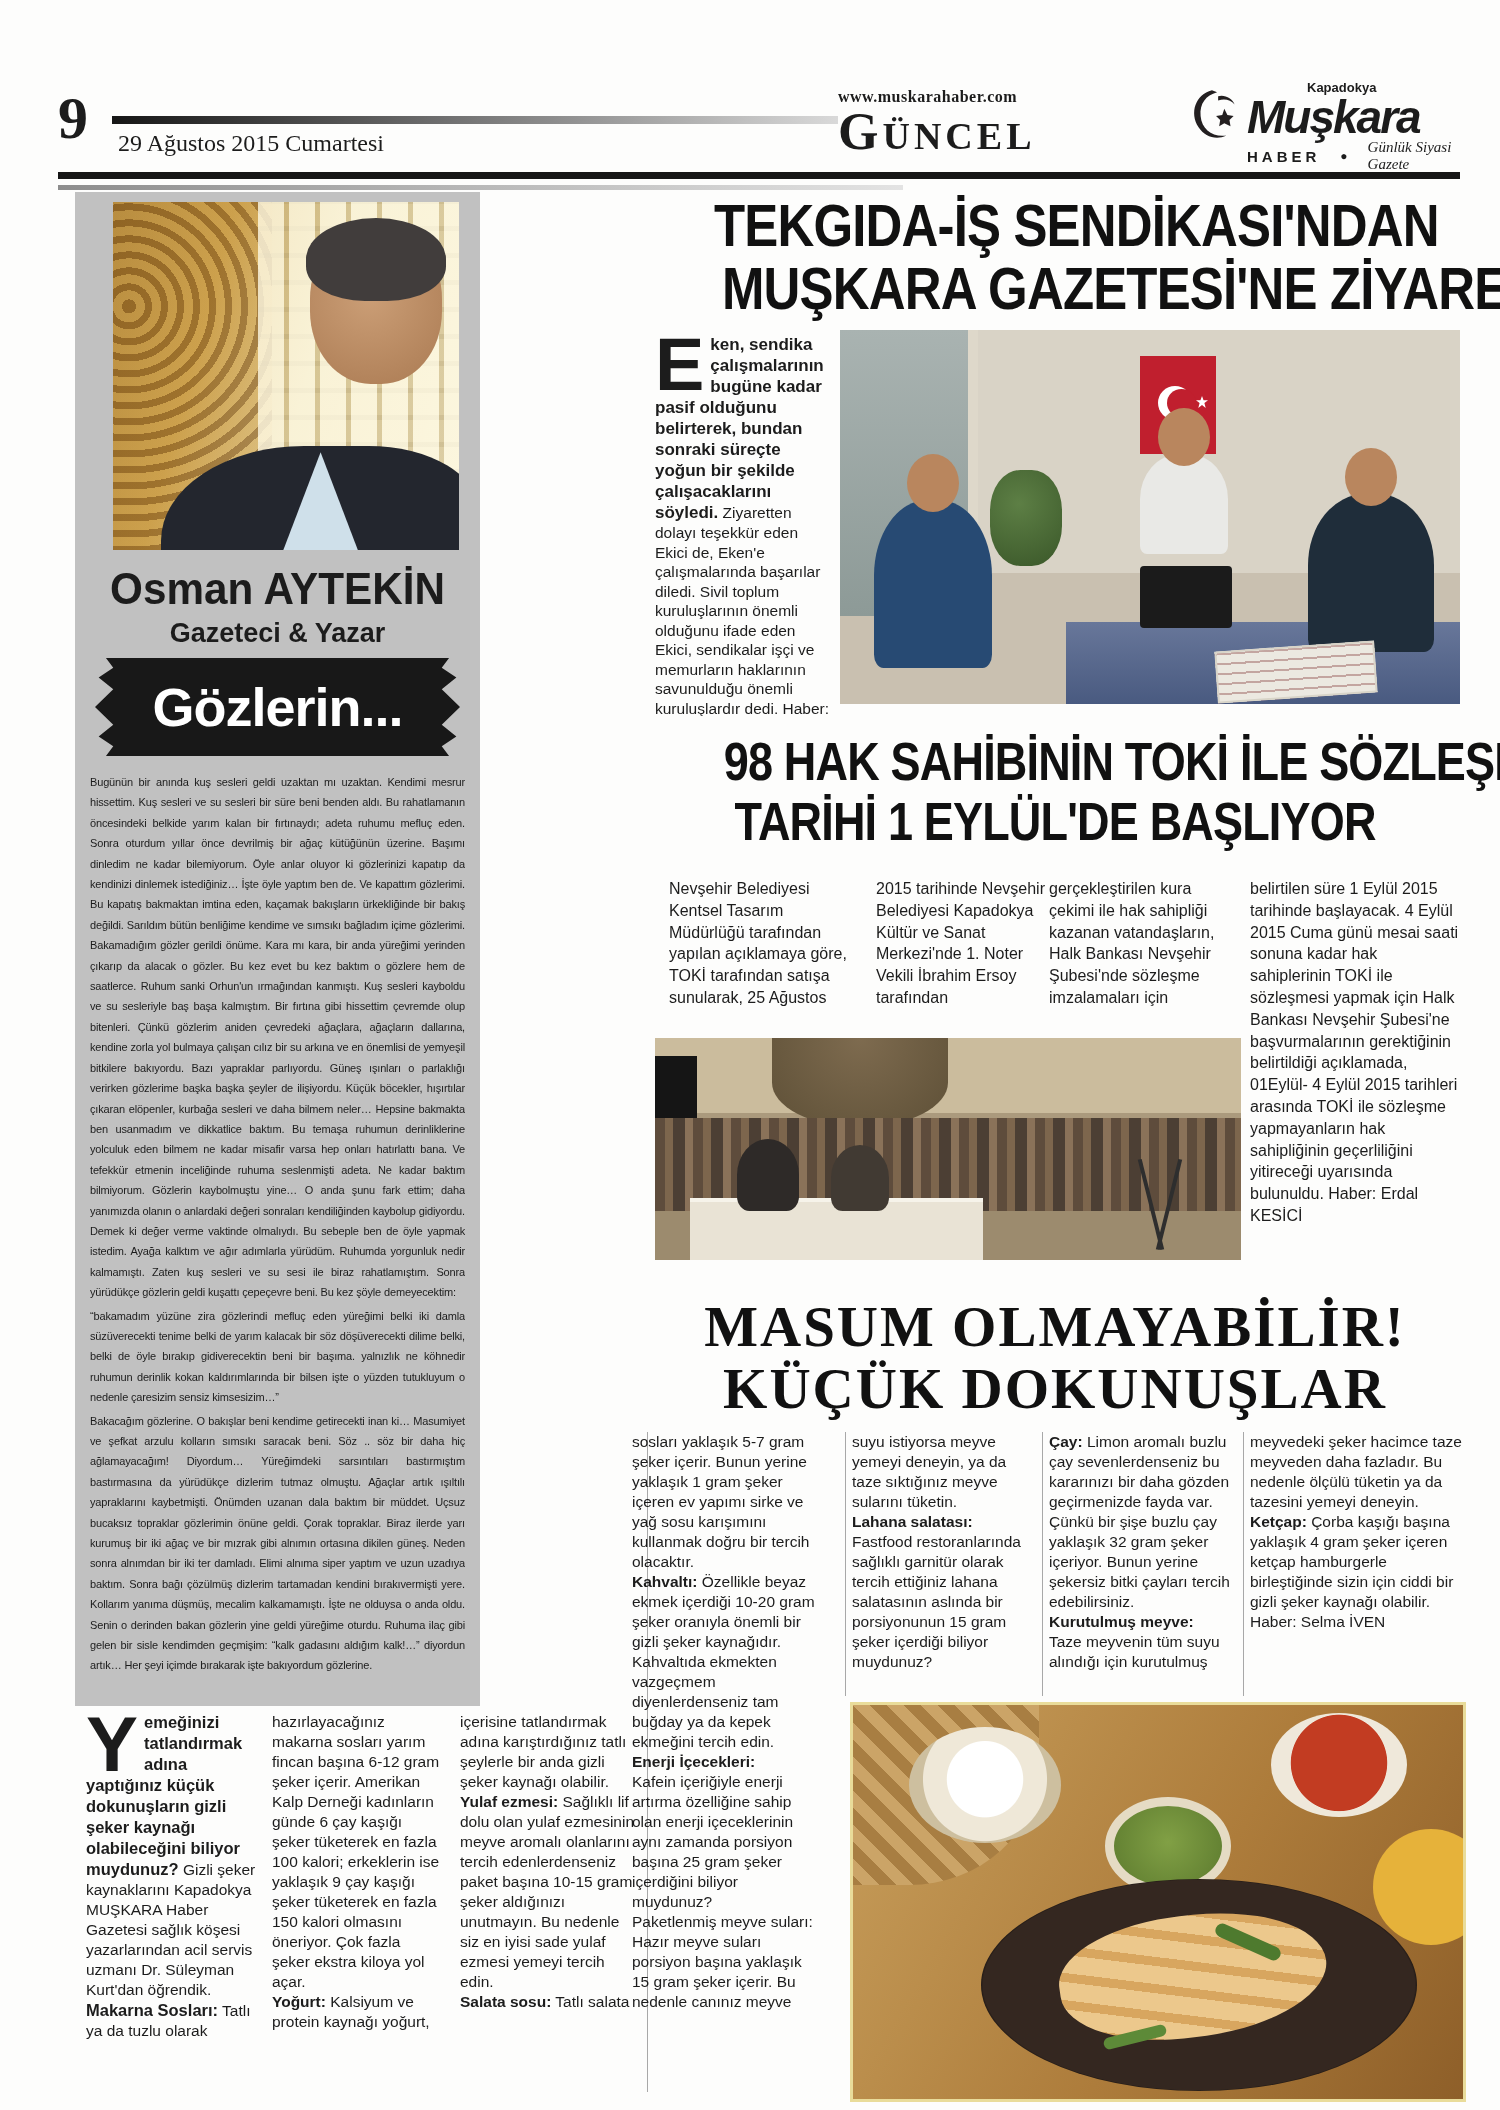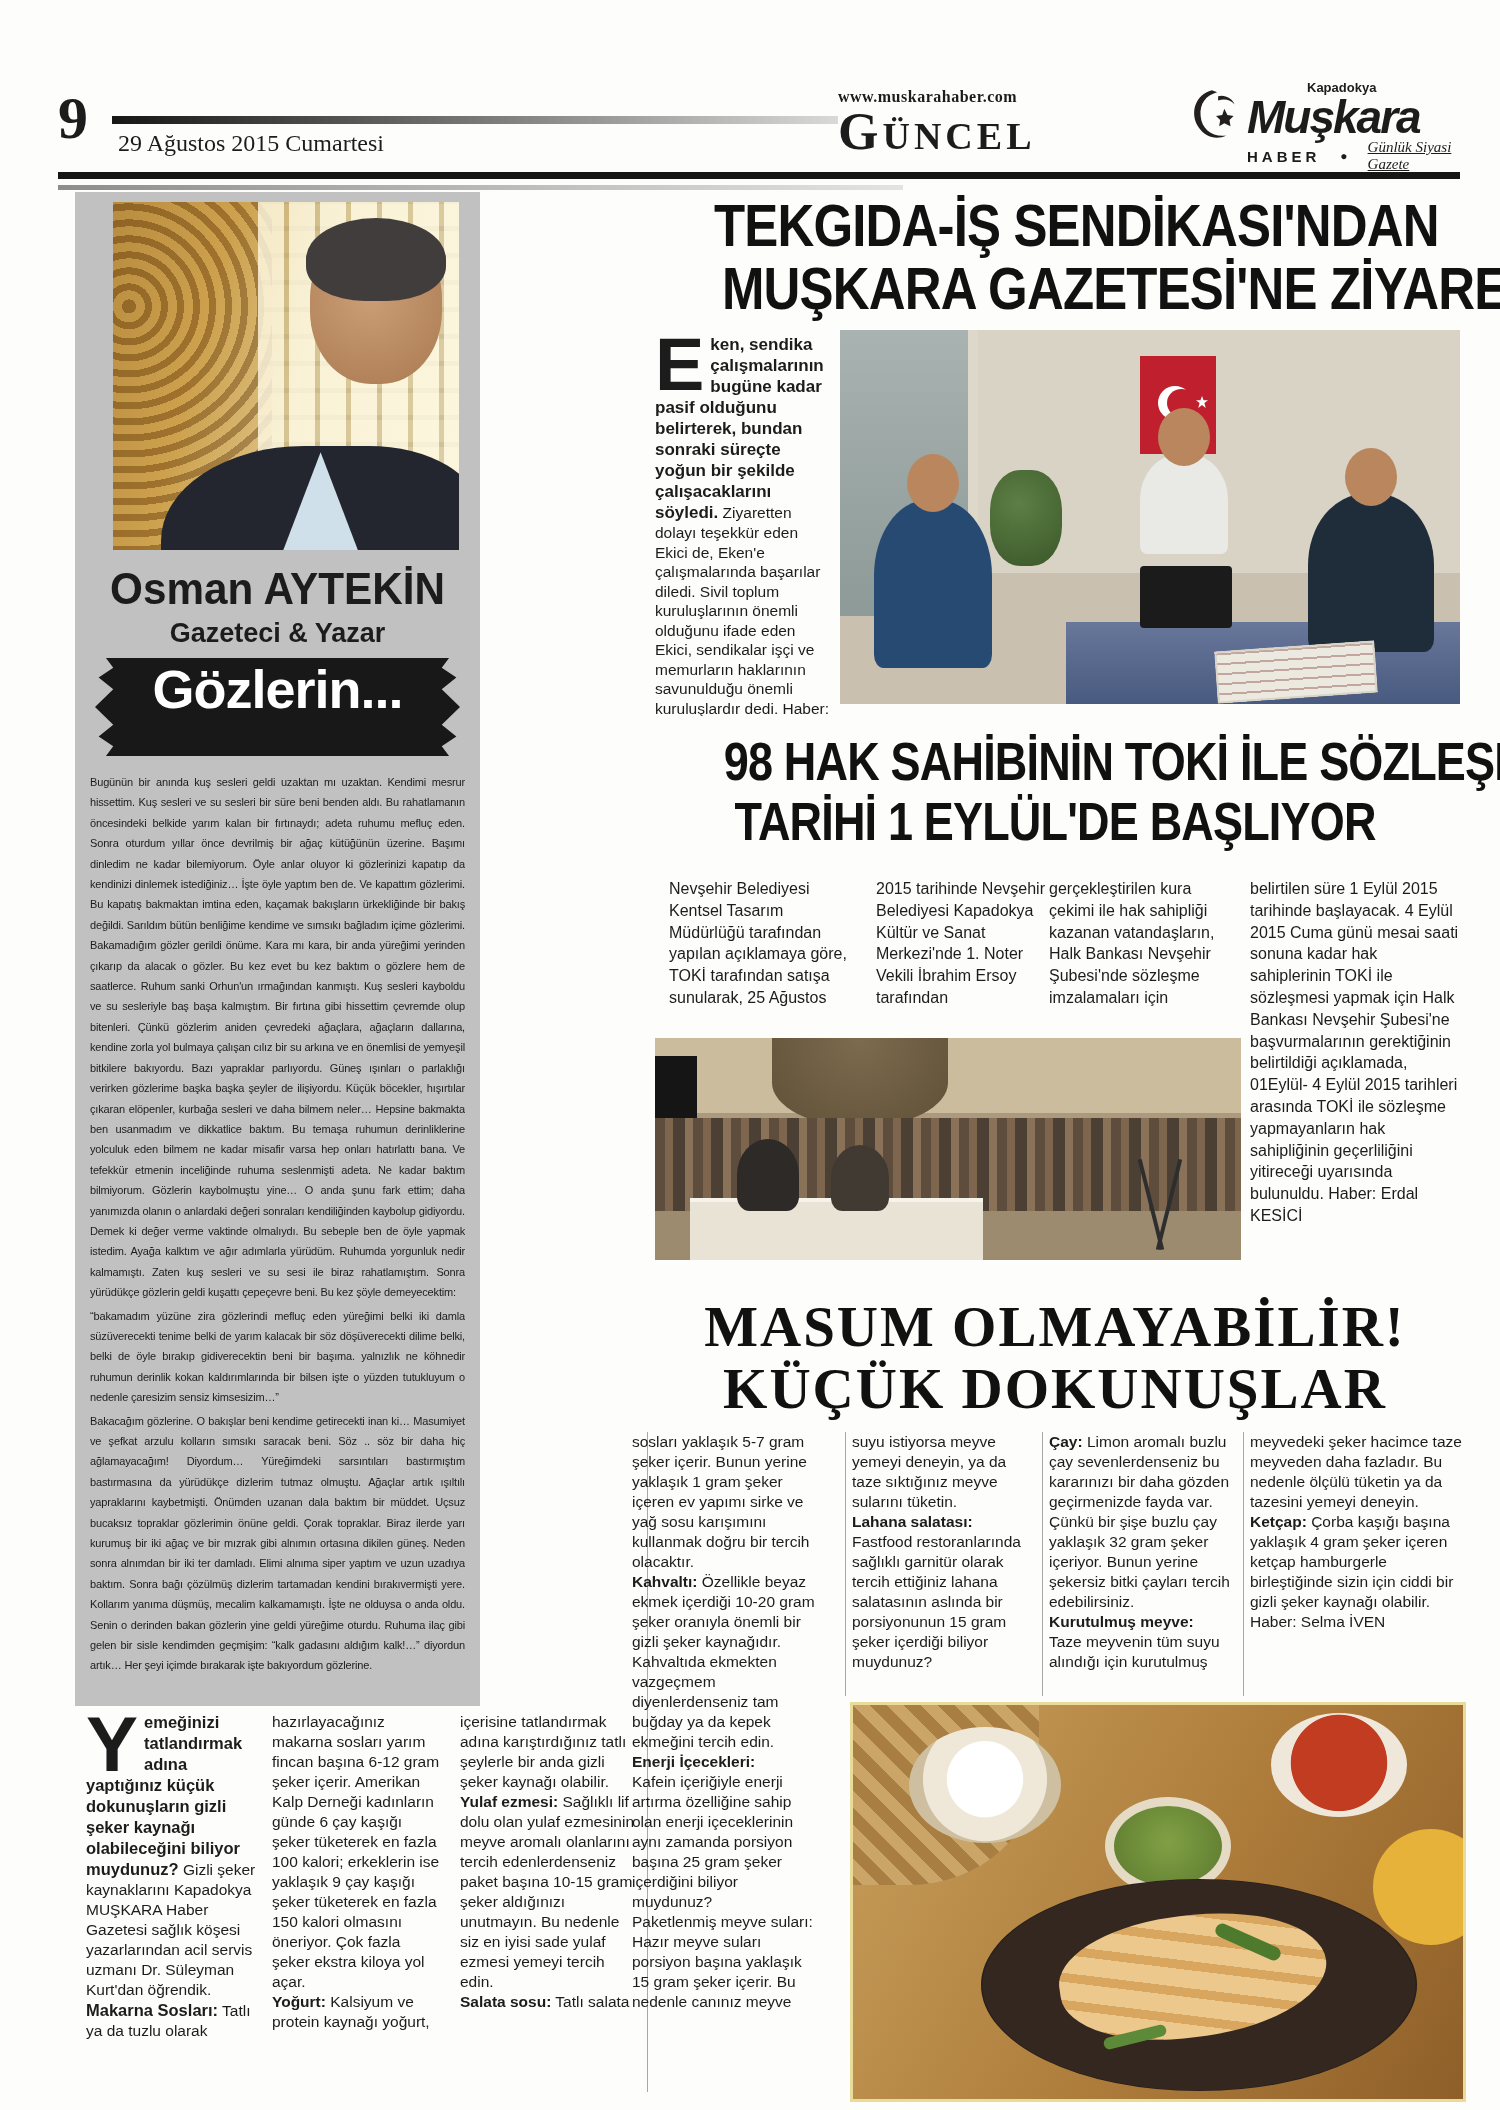--- a/index.html
+++ b/index.html
@@ -18,21 +18,21 @@
   .sect{font:bold 38px "Liberation Serif",serif;letter-spacing:4px;margin-top:-4px;}
   .sect::first-letter{font-size:52px;}
   .logo{left:1185px;top:80px;width:290px;height:92px;}
   .logo svg{position:absolute;left:-2px;top:6px;}
   .logo-txt{position:absolute;left:62px;top:0;}
   .logo-region{font:bold 13px "Liberation Sans",sans-serif;margin-left:60px;}
   .logo-name{font:bold italic 46px "Liberation Sans",sans-serif;letter-spacing:-2px;line-height:44px;}
   .logo-row{display:flex;align-items:center;gap:20px;margin-top:0;}
   .logo-sub{font:bold 15px "Liberation Sans",sans-serif;letter-spacing:4px;}
   .logo-dot{font-size:12px;}
-  .logo-tag{font:italic 15px "Liberation Serif",serif;text-decoration:underline;}
+  .logo-tag{font:italic 15px "Liberation Serif",serif;}
   .blackrule{left:58px;top:172px;width:1402px;height:7px;background:#161616;}
   .grayrule{left:58px;top:185px;width:845px;height:5px;
             background:linear-gradient(to right,#8d8d8d,#e3e3e3);}
 
   
   .panel{left:75px;top:192px;width:405px;height:1514px;background:#c1c1c1;}
   .photo-author{position:absolute;left:38px;top:10px;width:346px;height:348px;overflow:hidden;
       background:linear-gradient(105deg,#a87f33 0%,#c79d47 28%,#e2d3a0 55%,#f0e8ca 100%);}
   .pa-frame{left:0;top:0;width:46%;height:100%;
       background:repeating-radial-gradient(circle at 10% 30%,rgba(118,72,20,.5) 0 7px,rgba(214,166,86,.35) 7px 16px);}
@@ -45,21 +45,21 @@
       background:#413d3c;border-radius:50% 50% 42% 42%;}
   .pa-body{right:-6%;bottom:-2%;width:92%;height:32%;background:#23262e;
       border-radius:45% 35% 0 0/85% 60% 0 0;}
   .pa-body::before{content:"";position:absolute;left:38%;top:6%;width:24%;height:90%;
       background:#cfe0ea;clip-path:polygon(50% 0,100% 100%,0 100%);}
   .author{position:absolute;left:0;top:372px;width:100%;text-align:center;
       font:bold 44px "Liberation Sans",sans-serif;transform:scaleX(.96);}
   .author-title{position:absolute;left:0;top:426px;width:100%;text-align:center;
       font:bold 27px "Liberation Sans",sans-serif;}
   .ribbon{position:absolute;left:20px;top:466px;width:365px;height:98px;background:#181818;
-      display:flex;align-items:flex-start;justify-content:center;
+      display:flex;align-items:center;justify-content:center;
       clip-path:polygon(3% 0,97% 0,95% 10%,99% 20%,95% 32%,100% 50%,95% 68%,99% 80%,95% 90%,97% 100%,
                         3% 100%,5% 90%,1% 80%,5% 68%,0 50%,5% 32%,1% 20%,5% 10%);}
   .ribbon span{color:#fff;font:bold 54px "Liberation Sans",sans-serif;letter-spacing:-1px;}
   .kose-body{position:absolute;left:15px;top:580px;width:375px;height:925px;overflow:hidden;
       font-size:11px;line-height:20.4px;text-align:justify;letter-spacing:-.15px;}
   .kose-body p{margin:0 0 3px 0;}
 
   
   .hl{left:650px;width:810px;text-align:center;font-weight:bold;color:#111;}
   .hl .cond{display:inline-block;transform:scaleX(.85);transform-origin:center;white-space:nowrap;}

